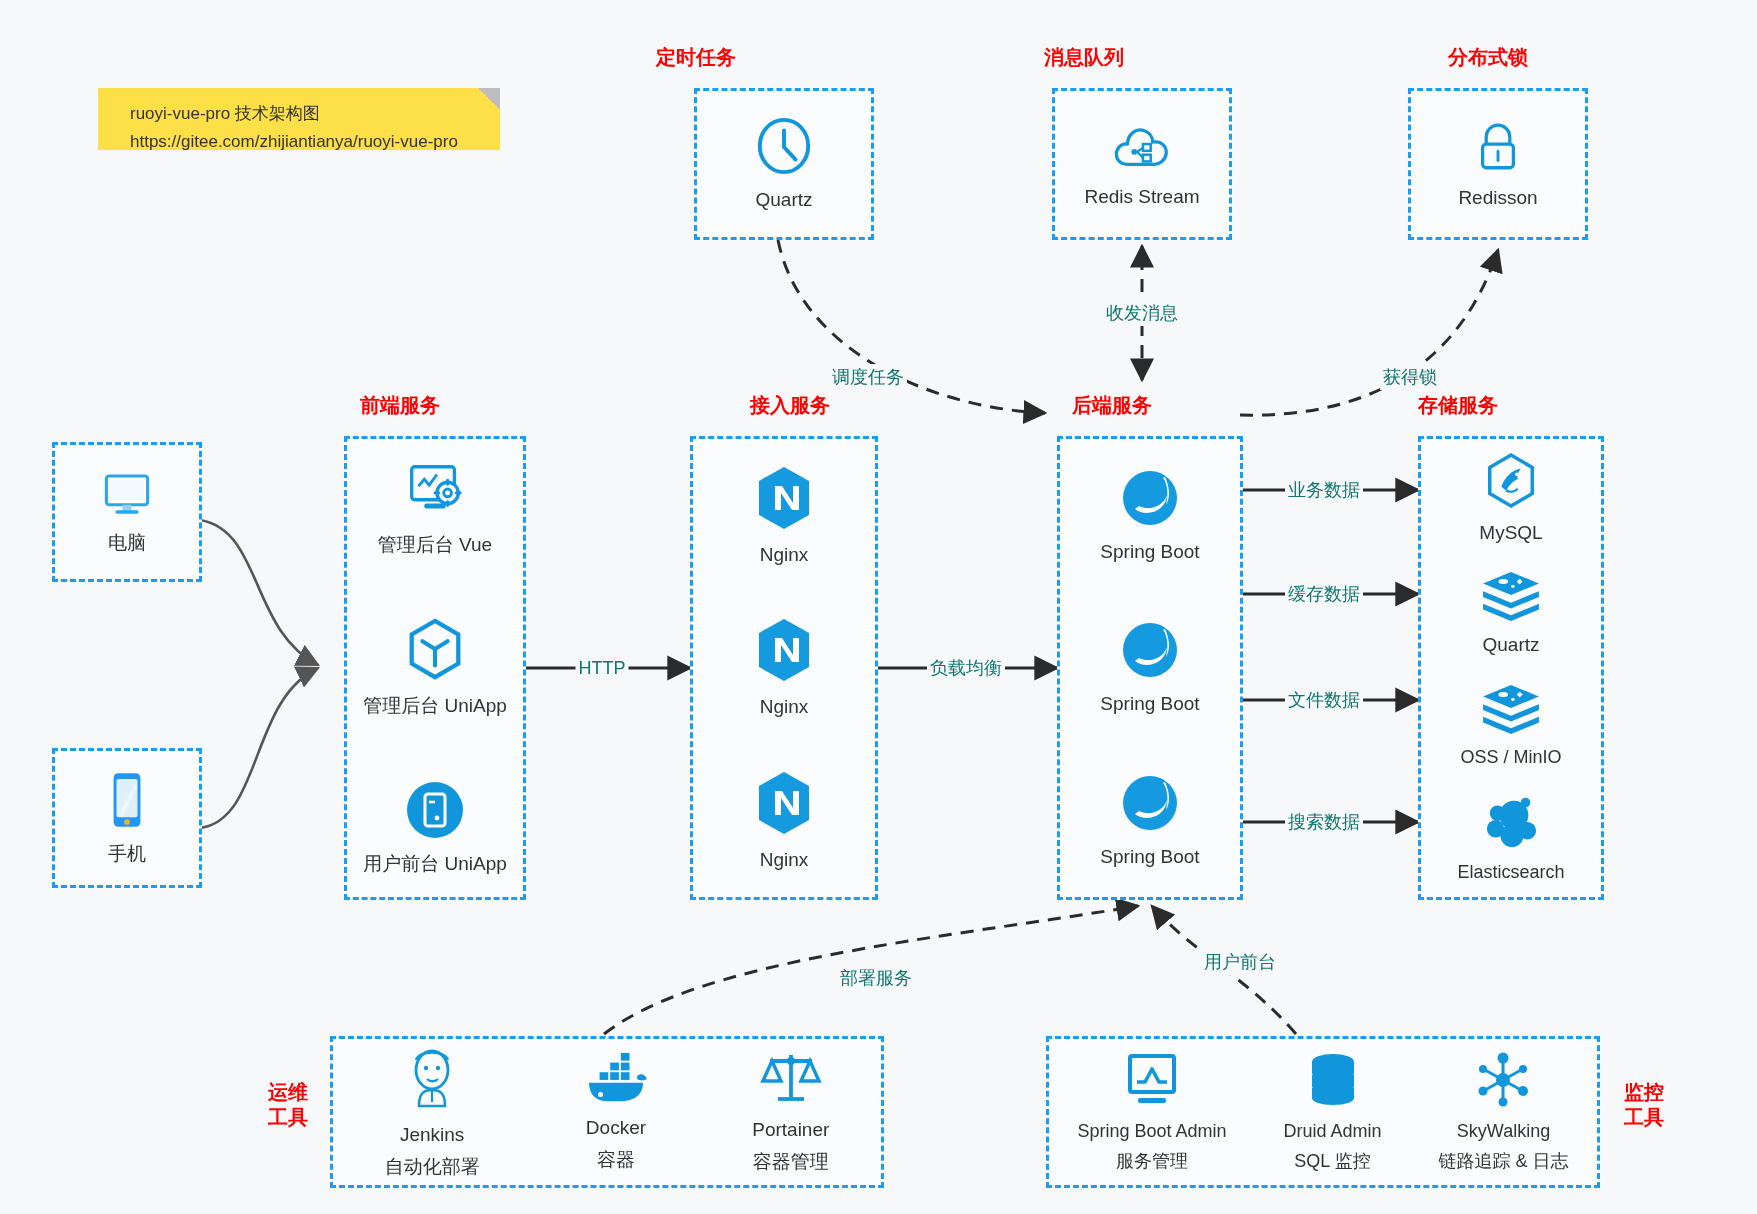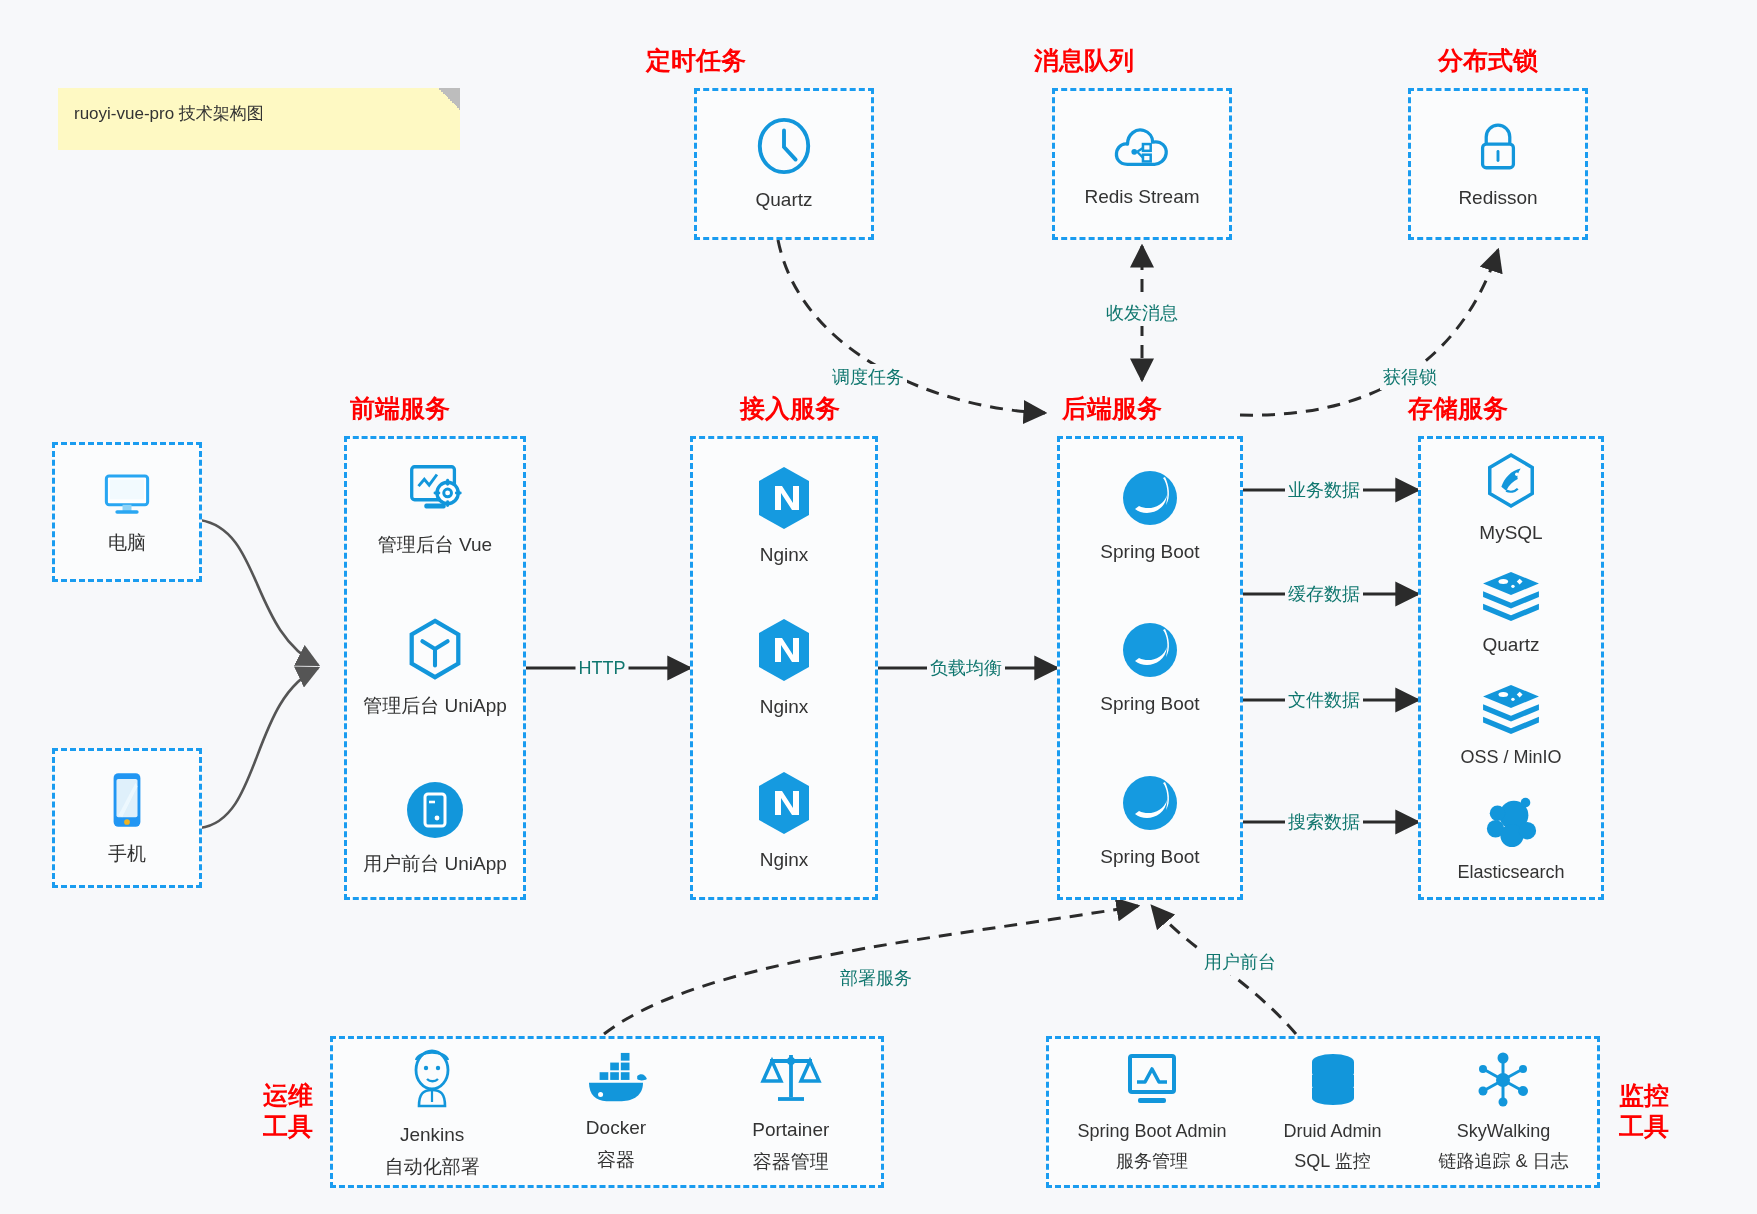--- a/index.html
+++ b/index.html
@@ -7,39 +7,40 @@
     width:1757px;height:1214px;
     background:#f7f8fa;
     font-family:"Liberation Sans","DejaVu Sans",sans-serif;
     overflow:hidden;
   }
   #canvas{position:relative;width:1757px;height:1214px;}
 
   
   .note{
     position:absolute;
-    background:#fef9c3;
+    background:#fde047;
     color:#333;
     font-size:17px;
     line-height:1.65;
-    padding:12px 16px 14px 16px;
+    padding:12px 16px 14px 32px;
     box-sizing:border-box;
     white-space:nowrap;
+    margin-left:40px;
   }
   .note .fold{
     position:absolute;right:0;top:0;width:22px;height:22px;
     background:linear-gradient(225deg,#bdbdbd 0%,#bdbdbd 50%,transparent 50%);
   }
 
   
   .grp-title{
     position:absolute;
     color:#ff0000;
     font-weight:bold;
-    font-size:25px;
+    font-size:20px;
     text-align:center;
     white-space:nowrap;
   }
   .grp-title.two-line{line-height:1.25;}
 
   
   .dbox{
     position:absolute;
     border:3px dashed #1a9cf0;
     background:#fbfcfd;
@@ -111,20 +112,21 @@
     <path d="M1240,415 C1350,418 1455,380 1498,250" fill="none" stroke="#2b2b2b" stroke-width="3" stroke-dasharray="13,9" marker-end="url(#arrSlim)"></path>
 
     <path d="M604,1034 C700,960 930,940 1138,906" fill="none" stroke="#2b2b2b" stroke-width="3" stroke-dasharray="13,9" marker-end="url(#arrSlim)"></path>
 
     <path d="M1296,1034 C1250,980 1190,950 1152,906" fill="none" stroke="#2b2b2b" stroke-width="3" stroke-dasharray="13,9" marker-end="url(#arrSlim)"></path>
   </svg>
 
   <div class="note" style="left:58px;top:88px;width:402px;height:62px;">
     <div class="fold"></div>
     <div>ruoyi-vue-pro 技术架构图</div>
+    <div>https://gitee.com/zhijiantianya/ruoyi-vue-pro</div>
   </div>
 
   <div class="grp-title" style="left:620px;top:44px;width:152px;">定时任务</div>
   <div class="dbox flexcol" style="left:694px;top:88px;width:180px;height:152px;">
     <div class="node">
       <span class="icon">
         <svg width="62" height="62" viewBox="0 0 64 64">
           <ellipse cx="32" cy="32" rx="25" ry="27" fill="none" stroke="#1296db" stroke-width="4"></ellipse>
           <path d="M32 16 L32 33 L44 46" fill="none" stroke="#1296db" stroke-width="4" stroke-linecap="round"></path>
         </svg>

